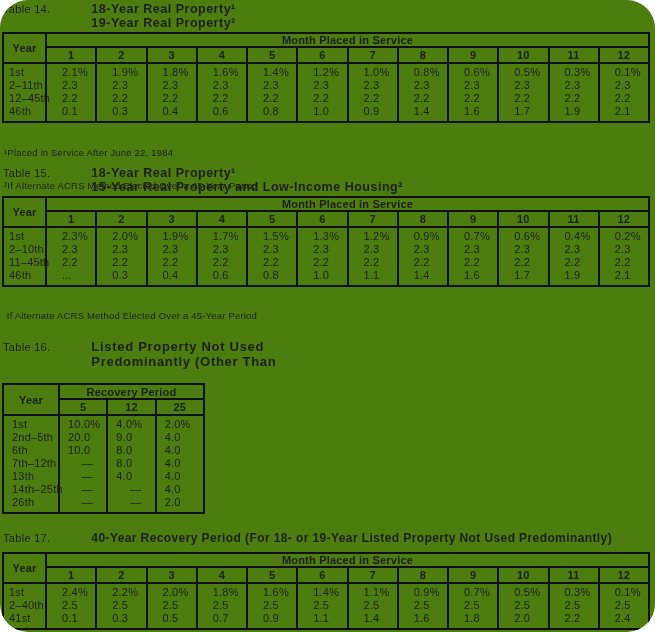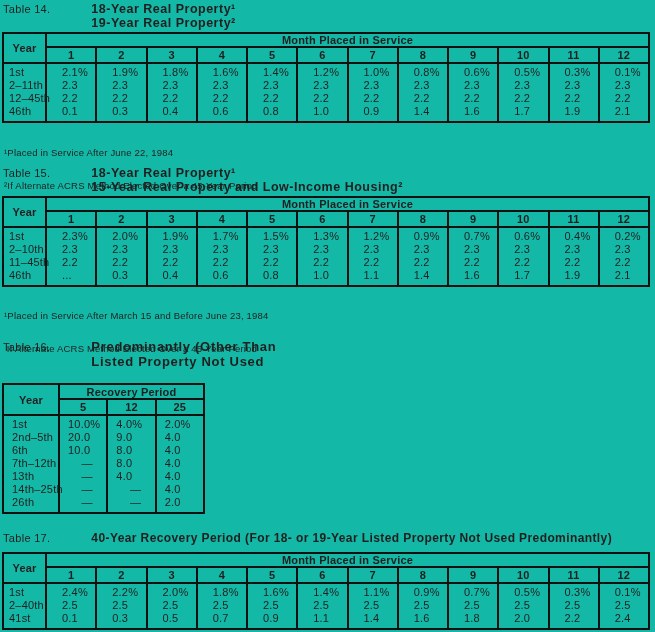--- a/index.html
+++ b/index.html
@@ -1,18 +1,18 @@
 <!DOCTYPE html>
 <html><head>
 <meta charset="utf-8">
 <style>
   html,body { margin:0; padding:0; background:#ffffff; }
   .sheet {
-    position:relative; width:655px; height:632px; background:#14b8a6;
-    font-family:"Liberation Sans", sans-serif; color:#1f1f1f; overflow:hidden;
+    position:relative; width:655px; height:632px; background:#4d7c0f;
+    font-family:"Liberation Sans", sans-serif; color:#1f1f1f; overflow:hidden;border-radius:28px;
   }
   
   .ttl { position:absolute; left:3px; display:flex; gap:5px; align-items:baseline; white-space:nowrap; }
   .tlabel { font-size:11px; letter-spacing:0.3px; }
   .tlines { display:flex; flex-direction:column; font-weight:bold;margin-left:36px; }
   #ttl14 { top:2px; }   #ttl14 .tlines { font-size:12.5px; line-height:14px; letter-spacing:0.5px; }
   #ttl15 { top:166px; } #ttl15 .tlines { font-size:12.5px; line-height:14px; letter-spacing:0.5px; }
   #ttl16 { top:340px;justify-content:space-between; } #ttl16 .tlines { font-size:13px;   line-height:14.5px; letter-spacing:0.7px; }
   #ttl17 { top:532px; } #ttl17 .tlines { font-size:12px;   line-height:13px; letter-spacing:0.4px; }
   
@@ -299,31 +299,30 @@
             <td>
               <div class="line">0.2%</div>
               <div class="line">2.3</div>
               <div class="line">2.2</div>
               <div class="line">2.1</div>
             </td>
           </tr>
         </tbody>
       </table>
     <div class="fns" id="fns15">
-      <div>¹Placed in Service After March 15 and Before June 23, 1984</div>
       <div> If Alternate ACRS Method Elected Over a 45-Year Period</div>
     </div>
   </div>
 
   <div>
     <div class="ttl" id="ttl16">
       <span class="tlabel">Table 16.</span>
       <span class="tlines">
+        <span>Listed Property Not Used</span>
         <span>Predominantly (Other Than</span>
-        <span>Listed Property Not Used</span>
       </span>
     </div>
     <table id="tbl16" class="st">
         <colgroup>
           <col class="ycol">
           <col>
           <col>
           <col>
         </colgroup>
         <thead>

